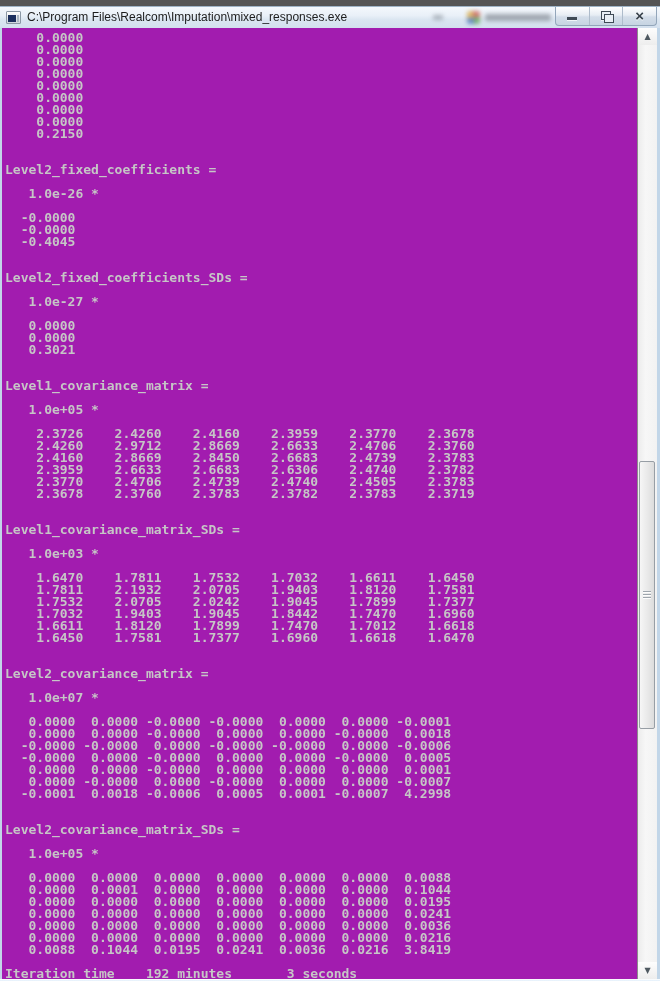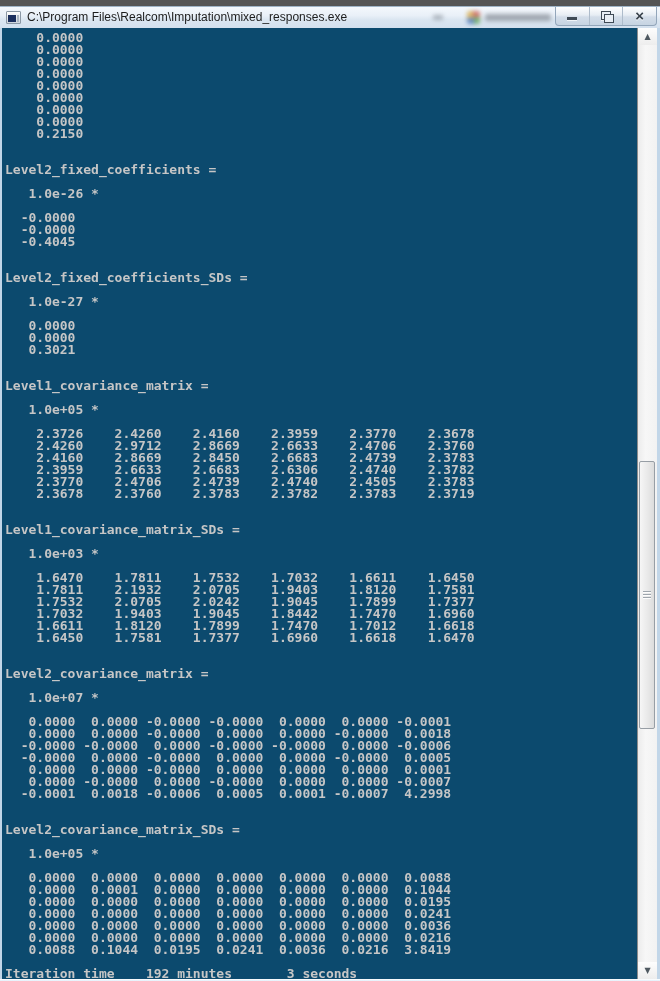--- a/index.html
+++ b/index.html
@@ -52,21 +52,21 @@
   .glyph-restore{position:absolute;left:50%;top:4px;margin-left:-5px;width:8px;height:7px;border:1px solid #3f4a55;background:#e8eef5;box-shadow:0 1px 0 rgba(255,255,255,.6);}
   .glyph-restore:before{content:"";position:absolute;left:2px;top:2px;width:8px;height:7px;border:1px solid #3f4a55;background:#e8eef5;}
   .glyph-close{
     position:absolute;left:0;top:0;right:0;bottom:0;
     font-size:15px;font-weight:bold;color:#39434d;line-height:18px;text-align:center;
     text-shadow:0 1px 0 rgba(255,255,255,.7);
   }
   
   .console{
     position:absolute;left:2px;top:22px;right:3px;bottom:8px;
-    background:#0c4a6e;
+    background:#a21caf;
   }
   .console pre{
     margin:0;padding:4px 0 0 3px;
     font-family:"DejaVu Sans Mono",monospace;
     font-size:13px;line-height:12px;font-weight:bold;
     color:#c6c6c6;
     letter-spacing:0;
     white-space:pre;
   }
   

